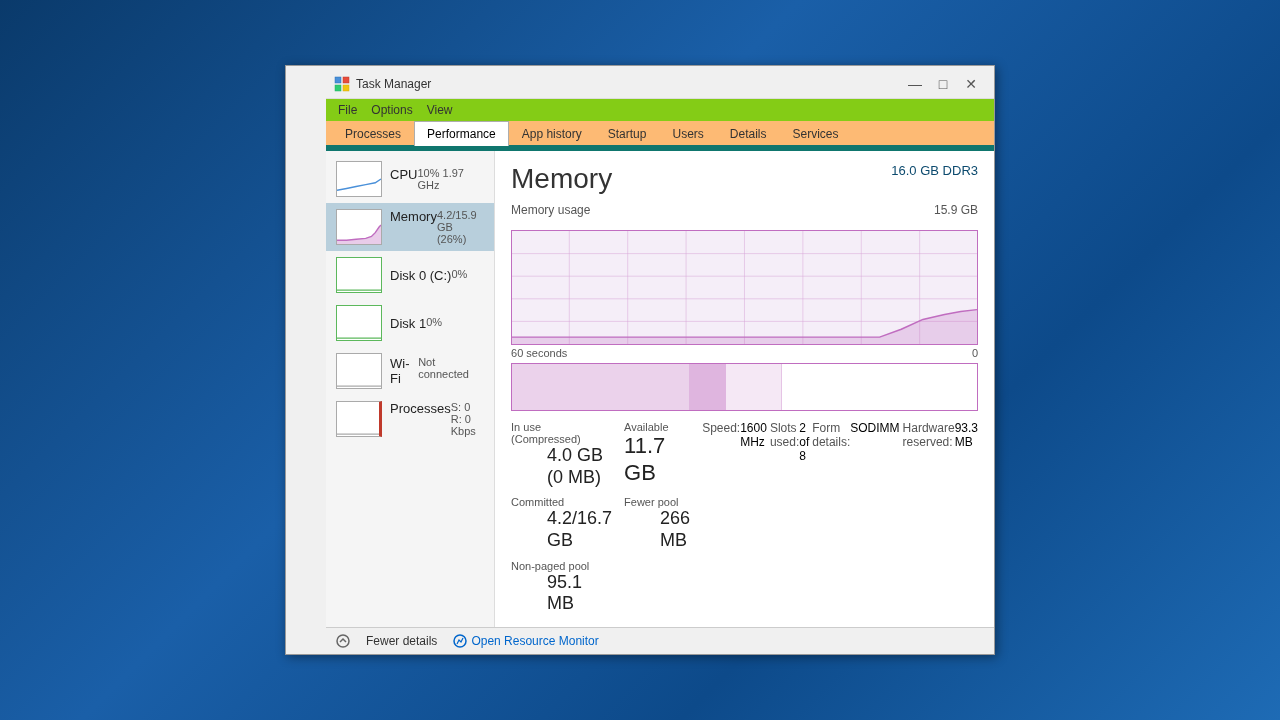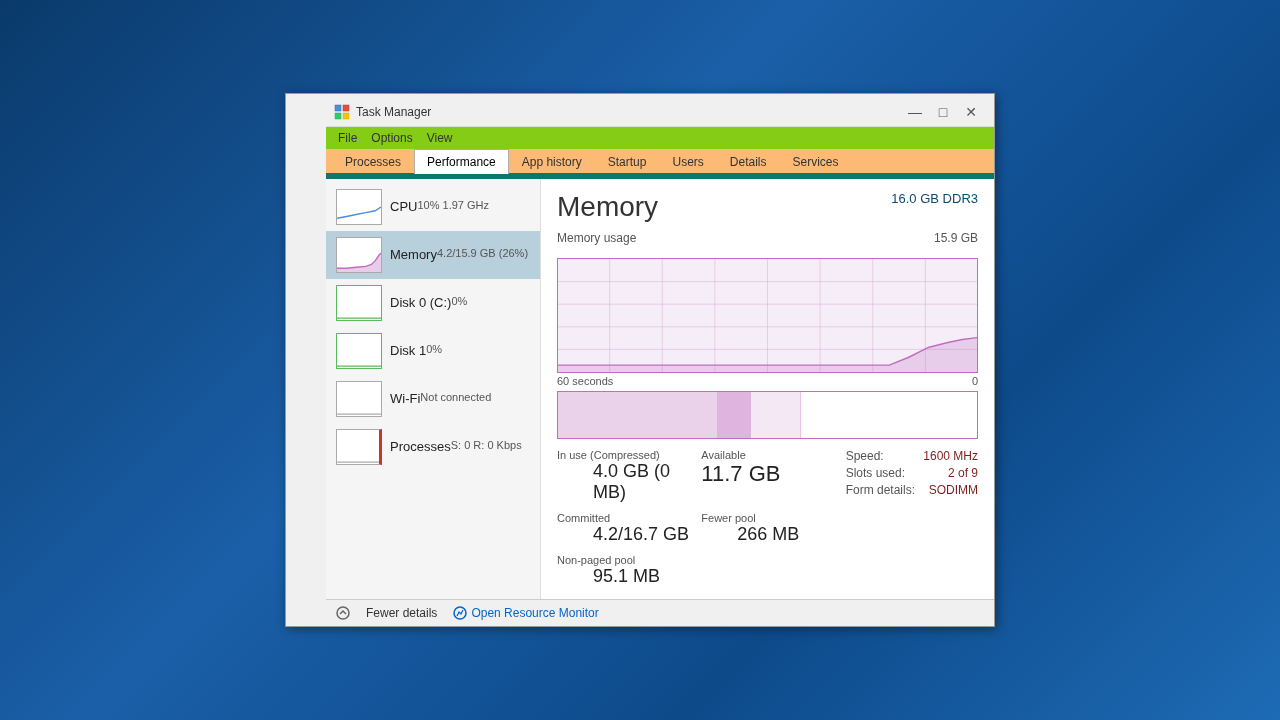--- a/index.html
+++ b/index.html
@@ -250,30 +250,30 @@
       font-weight: 300;
       color: #222;
       line-height: 1.2;
     }
     .stat-value.medium {
       font-size: 18px;
       margin-left: 36px;
     }
     .right-stats {
       display: flex;
-      flex-direction: column;
+      flex-direction: row;
       gap: 3px;
     }
     .right-stat-row {
       display: flex;
       justify-content: space-between;
       font-size: 12px;
     }
     .right-stat-key { color: #555; }
-    .right-stat-val { color: #7f1d1d; font-weight: 500; }
+    .right-stat-val { color: #000000; font-weight: 500; }
     .bottom-bar {
       display: flex;
       align-items: center;
       padding: 6px 10px;
       border-top: 1px solid #ccc;
       background: #f0f0f0;
       gap: 16px;
     }
     .fewer-details {
       display: flex;
@@ -477,25 +477,29 @@
           <span class="stat-value">11.7 GB</span>
         </div>
 
         <div class="right-stats" style="grid-row: 1 / 3; grid-column: 3;">
           <div class="right-stat-row">
             <span class="right-stat-key">Speed:</span>
             <span class="right-stat-val">1600 MHz</span>
           </div>
           <div class="right-stat-row">
             <span class="right-stat-key">Slots used:</span>
-            <span class="right-stat-val">2 of 9</span>
+            <span class="right-stat-val">2 of 8</span>
           </div>
           <div class="right-stat-row">
             <span class="right-stat-key">Form details:</span>
             <span class="right-stat-val">SODIMM</span>
+          </div>
+          <div class="right-stat-row">
+            <span class="right-stat-key">Hardware reserved:</span>
+            <span class="right-stat-val">93.3 MB</span>
           </div>
         </div>
 
         <div class="stat-group">
           <span class="stat-label">Committed</span>
           <span class="stat-value medium">4.2/16.7 GB</span>
         </div>
 
 
         <div class="stat-group">

